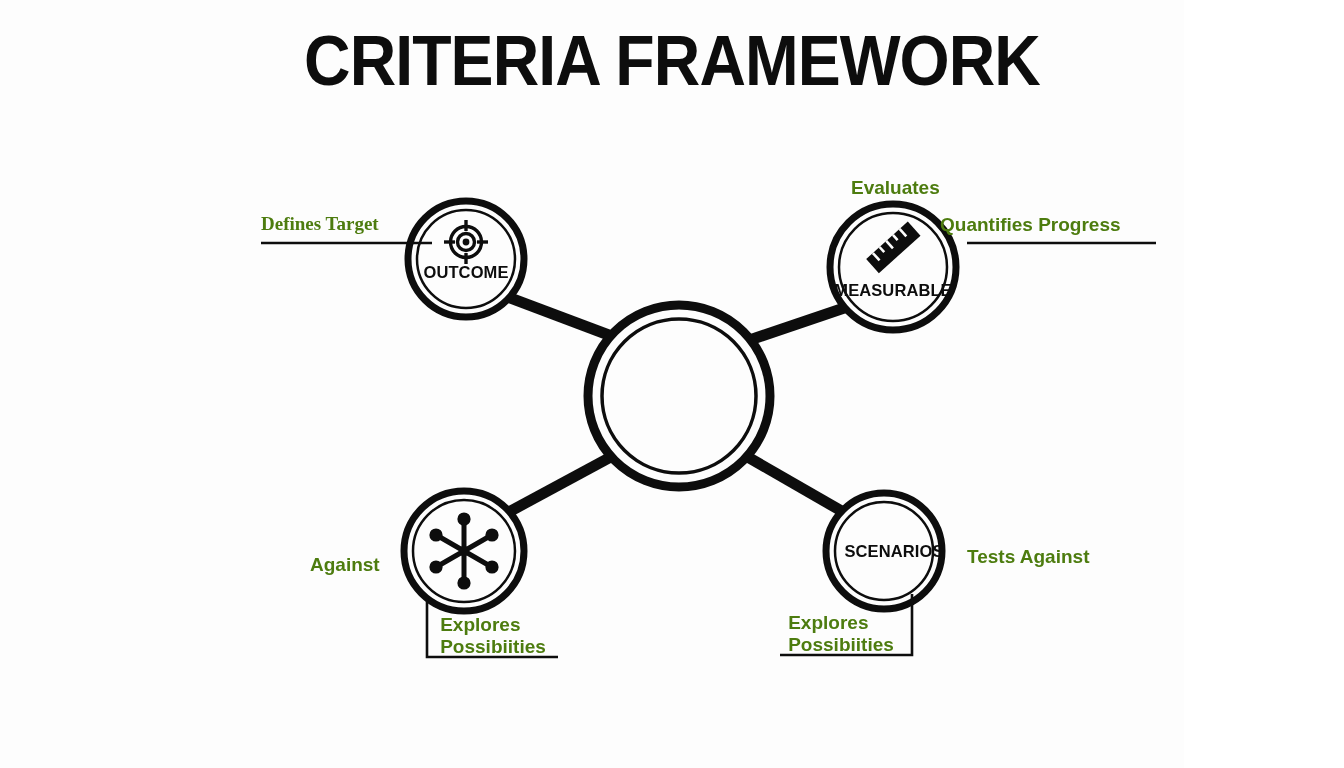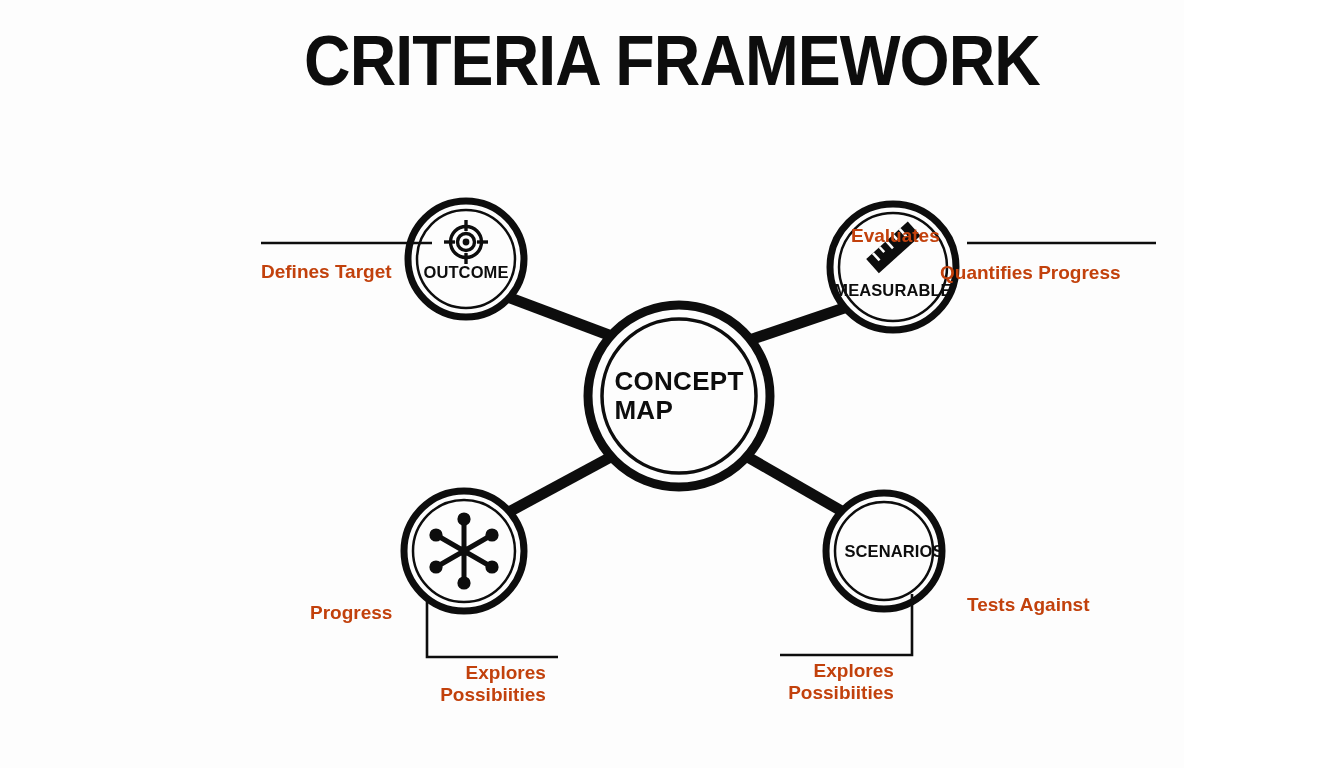--- a/index.html
+++ b/index.html
@@ -60,27 +60,26 @@
   .spoke-label {
     font-size: 16.5px;
     letter-spacing: 0.1px;
   }
 
   
   .annot {
     position: absolute;
     font-size: 19px;
     font-weight: 700;
-    color: #c2410c;
+    color: #4d7c0f;
     white-space: nowrap;
     line-height: 1.18;
-    margin-top: 48px;
   }
   .annot.center {
-    text-align: right;
+    text-align: left;
     transform: translateX(-50%);
   }
   .annot.left {
     text-align: left;
   }
 </style>
 </head>
 <body>
 
 <div id="canvas">
@@ -163,38 +162,34 @@
       <line x1="261" y1="243" x2="432" y2="243" stroke-width="2.6"></line>
 
       <line x1="967" y1="243" x2="1156" y2="243" stroke-width="2.6"></line>
 
       <path d="M 427 597 L 427 657 L 558 657" stroke-width="2.6"></path>
 
       <path d="M 912 594 L 912 655 L 780 655" stroke-width="2.6"></path>
     </g>
   </svg>
 
-  <div class="node-label center-label" style="left:679px; top:396px;">
-    <div>CONCEPT</div>
-    <div>MAP</div>
-  </div>
 
   <div class="node-label spoke-label" style="left:466px; top:272px;">OUTCOME</div>
 
   <div class="node-label spoke-label" style="left:893px; top:290px;">MEASURABLE</div>
 
   <div class="node-label spoke-label" style="left:884px; top:551px;padding-left:20px;">SCENARIOS</div>
 
-  <div class="annot left" style="left:261px; top:213px;">Defines Target</div>
+  <div class="annot left" style="left:261px; top:213px;font-family:Liberation Serif, serif;">Defines Target</div>
 
   <div class="annot left" style="left:851px; top:177px;">Evaluates</div>
 
   <div class="annot left" style="left:940px; top:214px;">Quantifies Progress</div>
 
-  <div class="annot left" style="left:310px; top:554px;">Progress</div>
+  <div class="annot left" style="left:310px; top:554px;">Against</div>
 
   <div class="annot left" style="left:967px; top:546px;">Tests Against</div>
 
   <div class="annot center" style="left:493px; top:614px;">
     <div>Explores</div>
     <div>Possibiities</div>
   </div>
 
   <div class="annot center" style="left:841px; top:612px;">
     <div>Explores</div>

